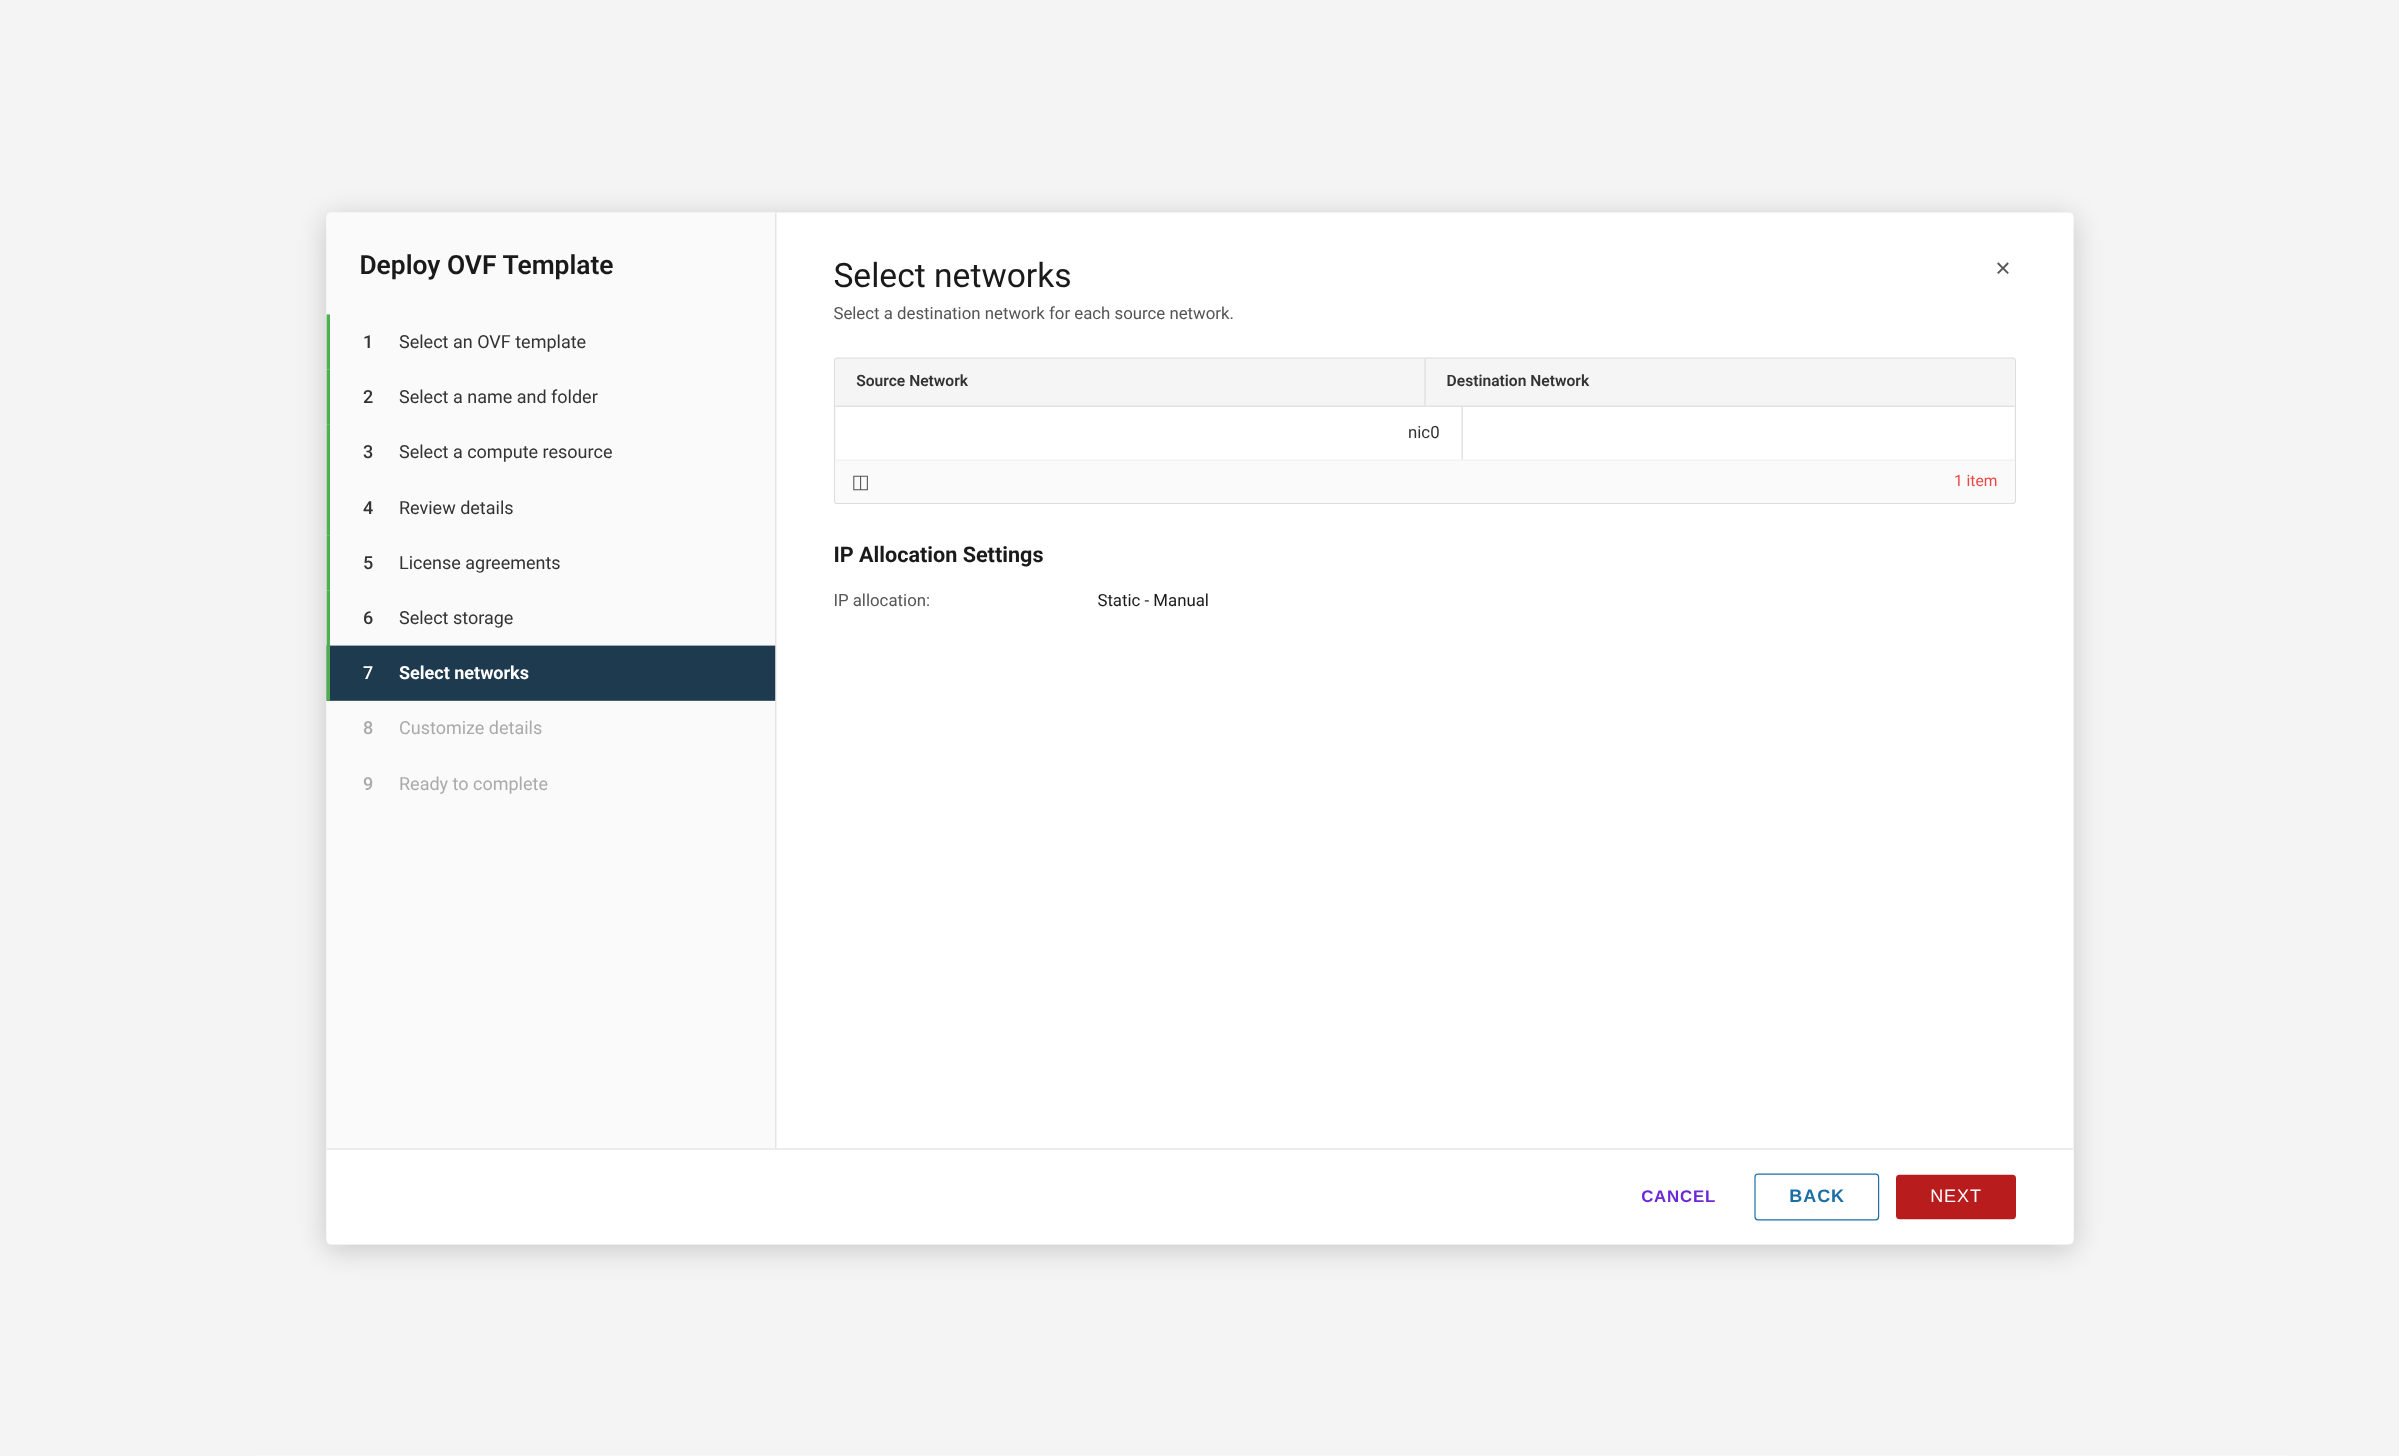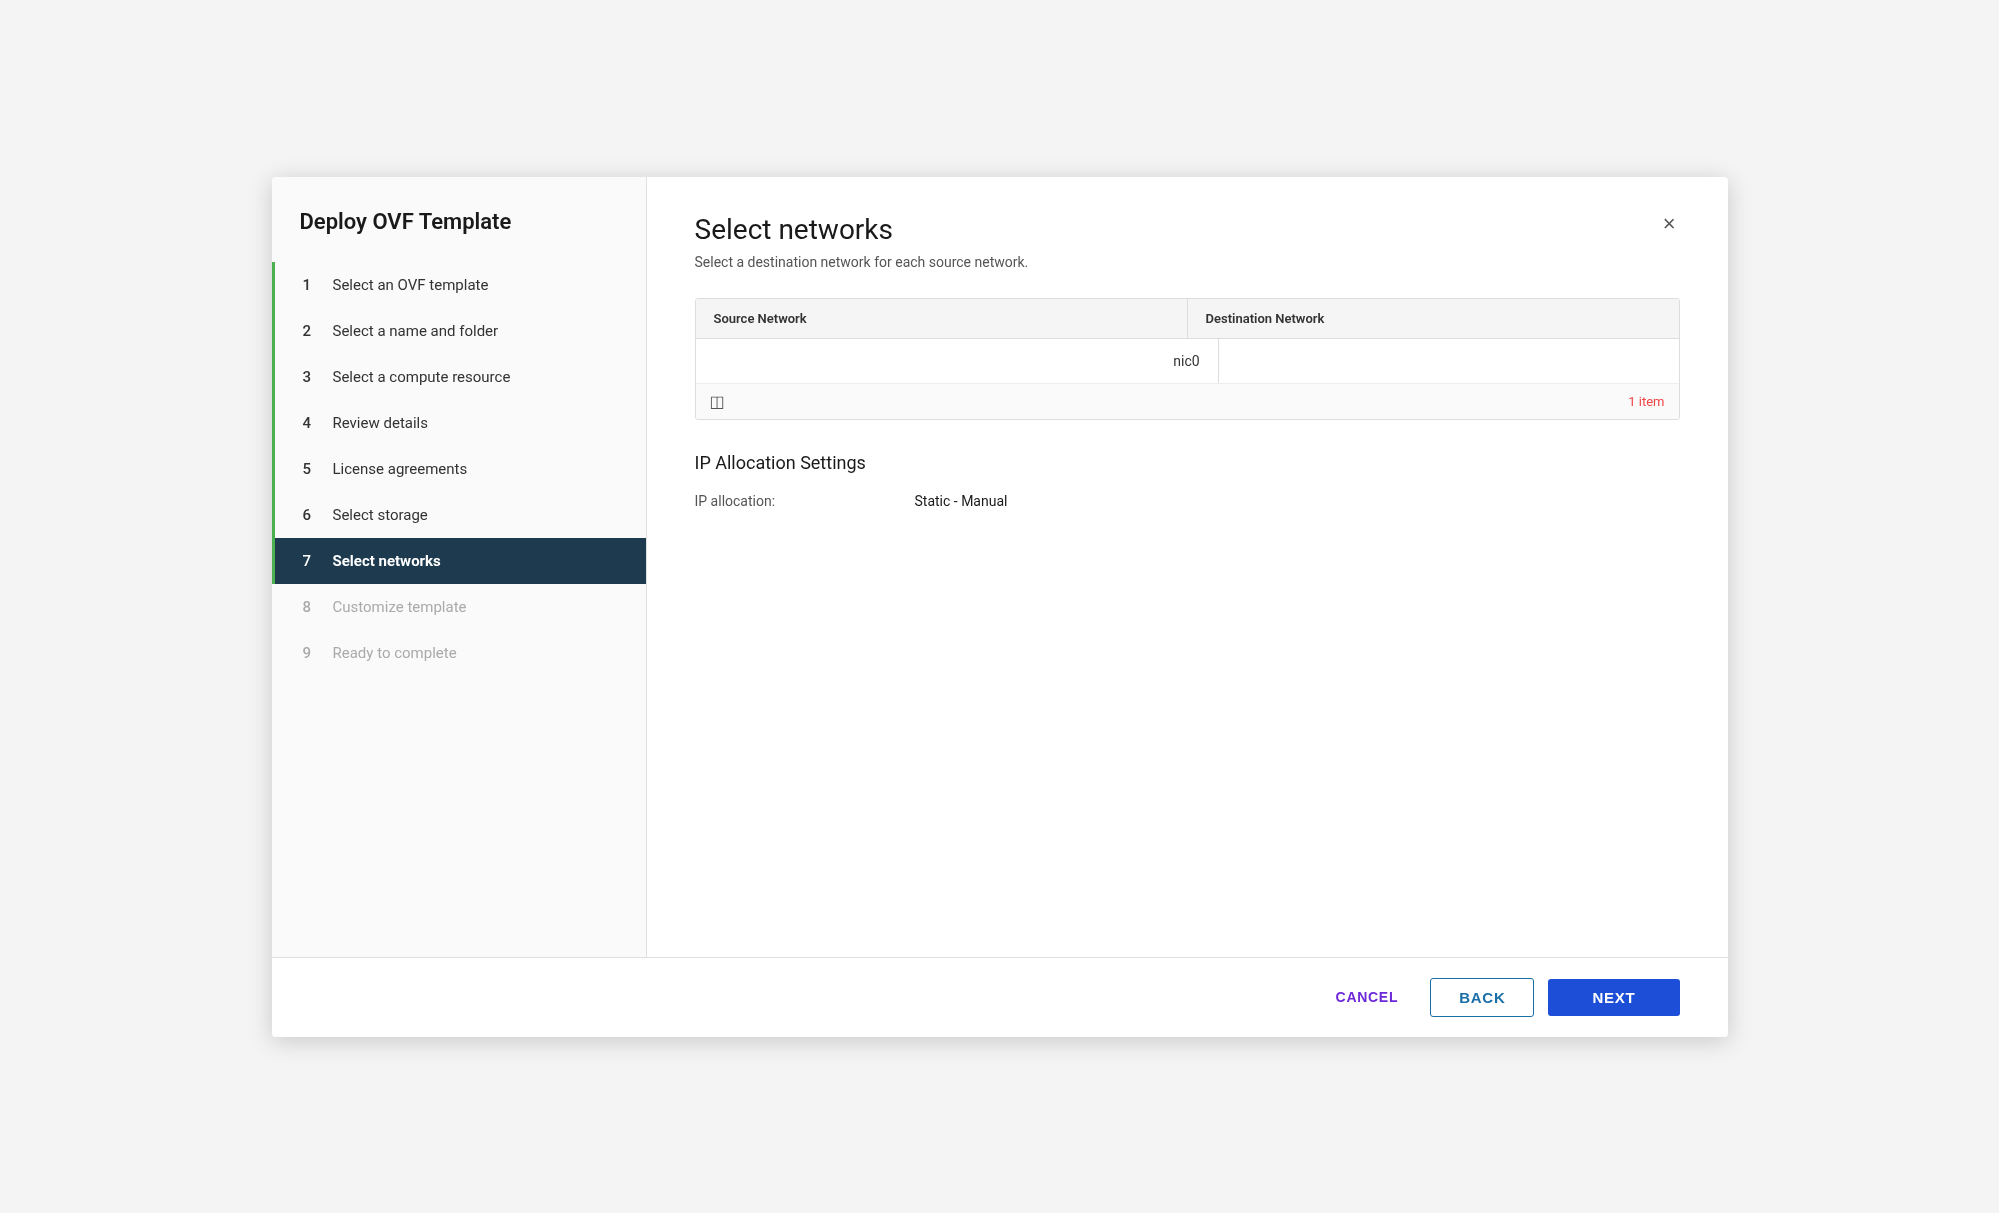--- a/index.html
+++ b/index.html
@@ -185,21 +185,21 @@
     }
     .footer-count {
       margin-left: auto;
       font-size: 13px;
       color: #ef4444;
       text-align: center;
     }
     
     .section-title {
       font-size: 18px;
-      font-weight: 400;
+      font-weight: 700;
       color: #1a1a1a;
       margin-bottom: 20px;
     }
     .info-row {
       display: flex;
       margin-bottom: 18px;
       font-size: 14px;
     }
     .info-label {
       color: #555;
@@ -234,27 +234,27 @@
       border: 1.5px solid #1a6fa8;
       color: #1a6fa8;
       font-size: 15px;
       font-weight: 600;
       cursor: pointer;
       padding: 10px 28px;
       border-radius: 3px;
       letter-spacing: 0.05em;
     }
     .btn-next {
-      background: #1d4ed8;
+      background: #b91c1c;
       border: none;
       color: #fff;
       font-size: 15px;
-      font-weight: 700;
-      cursor: pointer;
-      padding: 10px 44px;
+      font-weight: 400;
+      cursor: pointer;
+      padding: 10px 28px;
       border-radius: 3px;
       letter-spacing: 0.05em;
     }
   </style>
 </head>
 <body>
 
 <div class="dialog">
   <div class="dialog-body">
 
@@ -291,21 +291,21 @@
         <span class="step-label">Select storage</span>
       </div>
 
       <div class="sidebar-item active">
         <span class="step-num">7</span>
         <span class="step-label">Select networks</span>
       </div>
 
       <div class="sidebar-item disabled">
         <span class="step-num">8</span>
-        <span class="step-label">Customize template</span>
+        <span class="step-label">Customize details</span>
       </div>
 
       <div class="sidebar-item disabled">
         <span class="step-num">9</span>
         <span class="step-label">Ready to complete</span>
       </div>
     </div>
 
     <div class="main-content">
       <div class="content-header">

